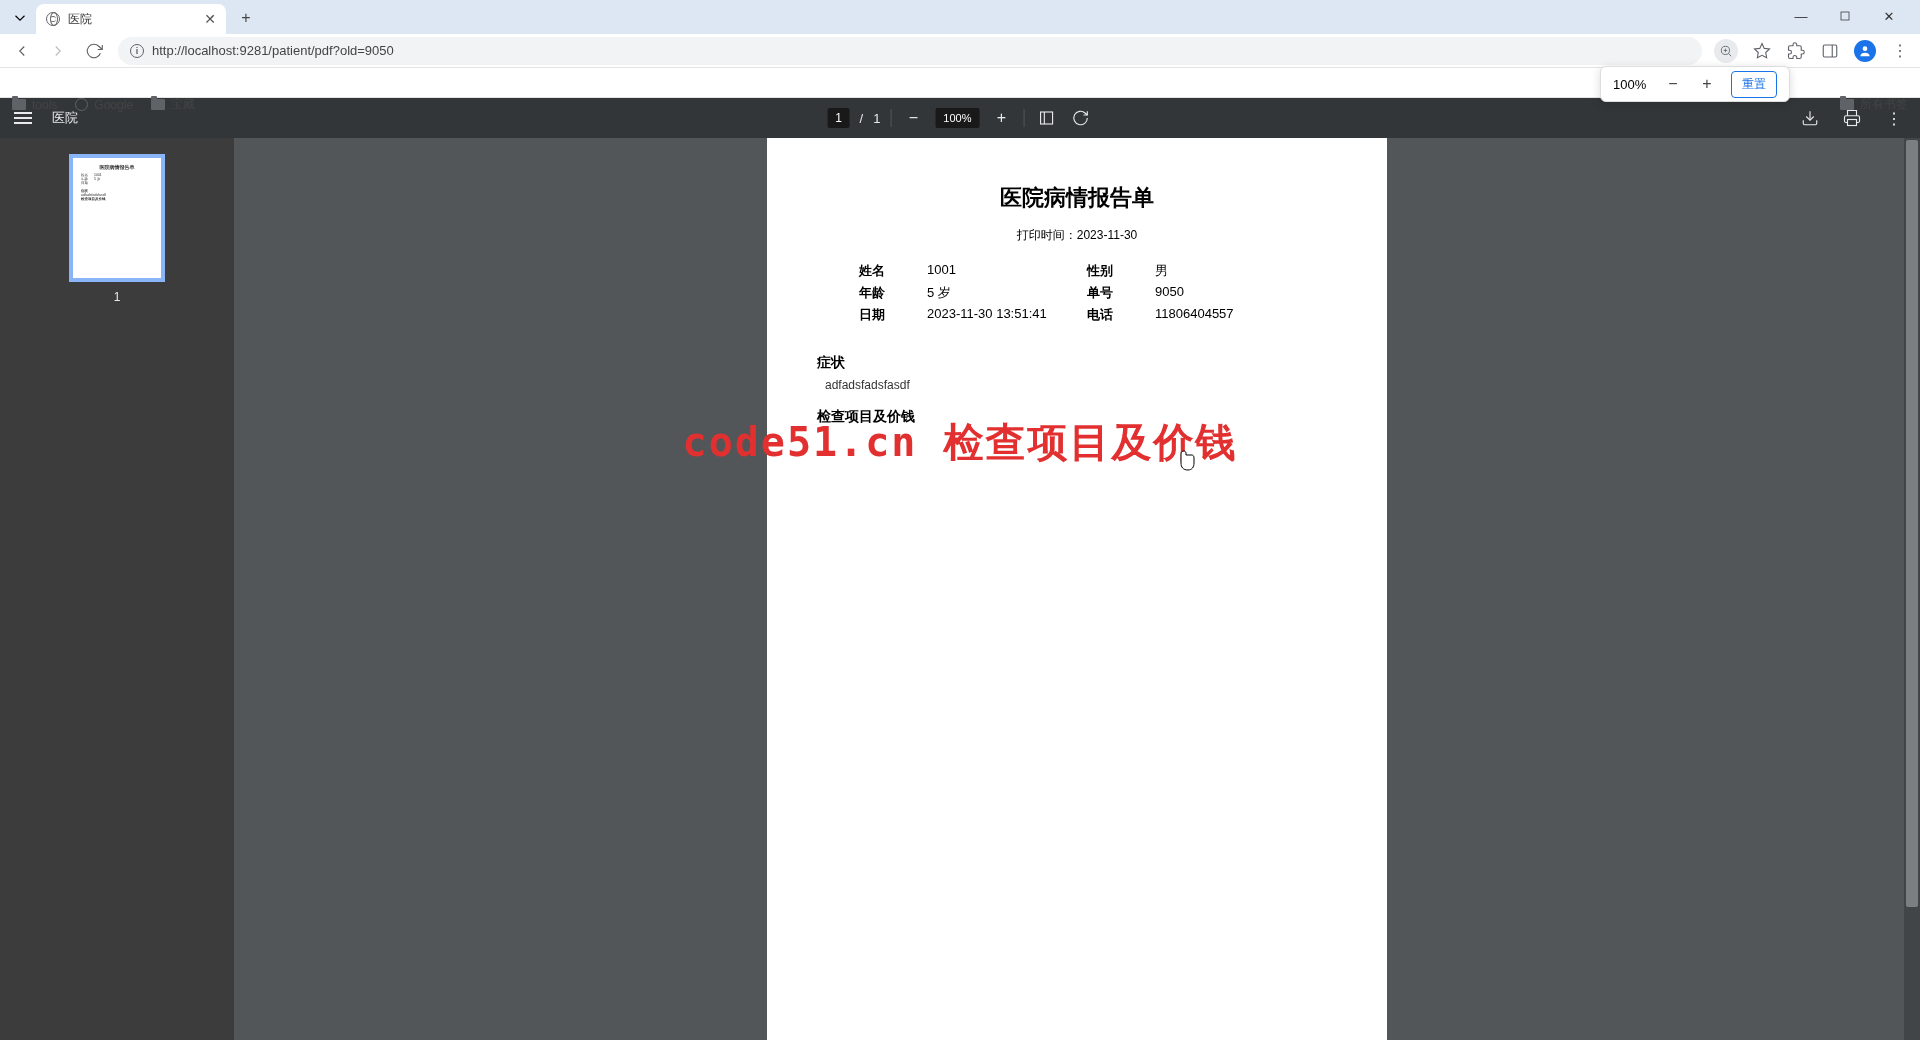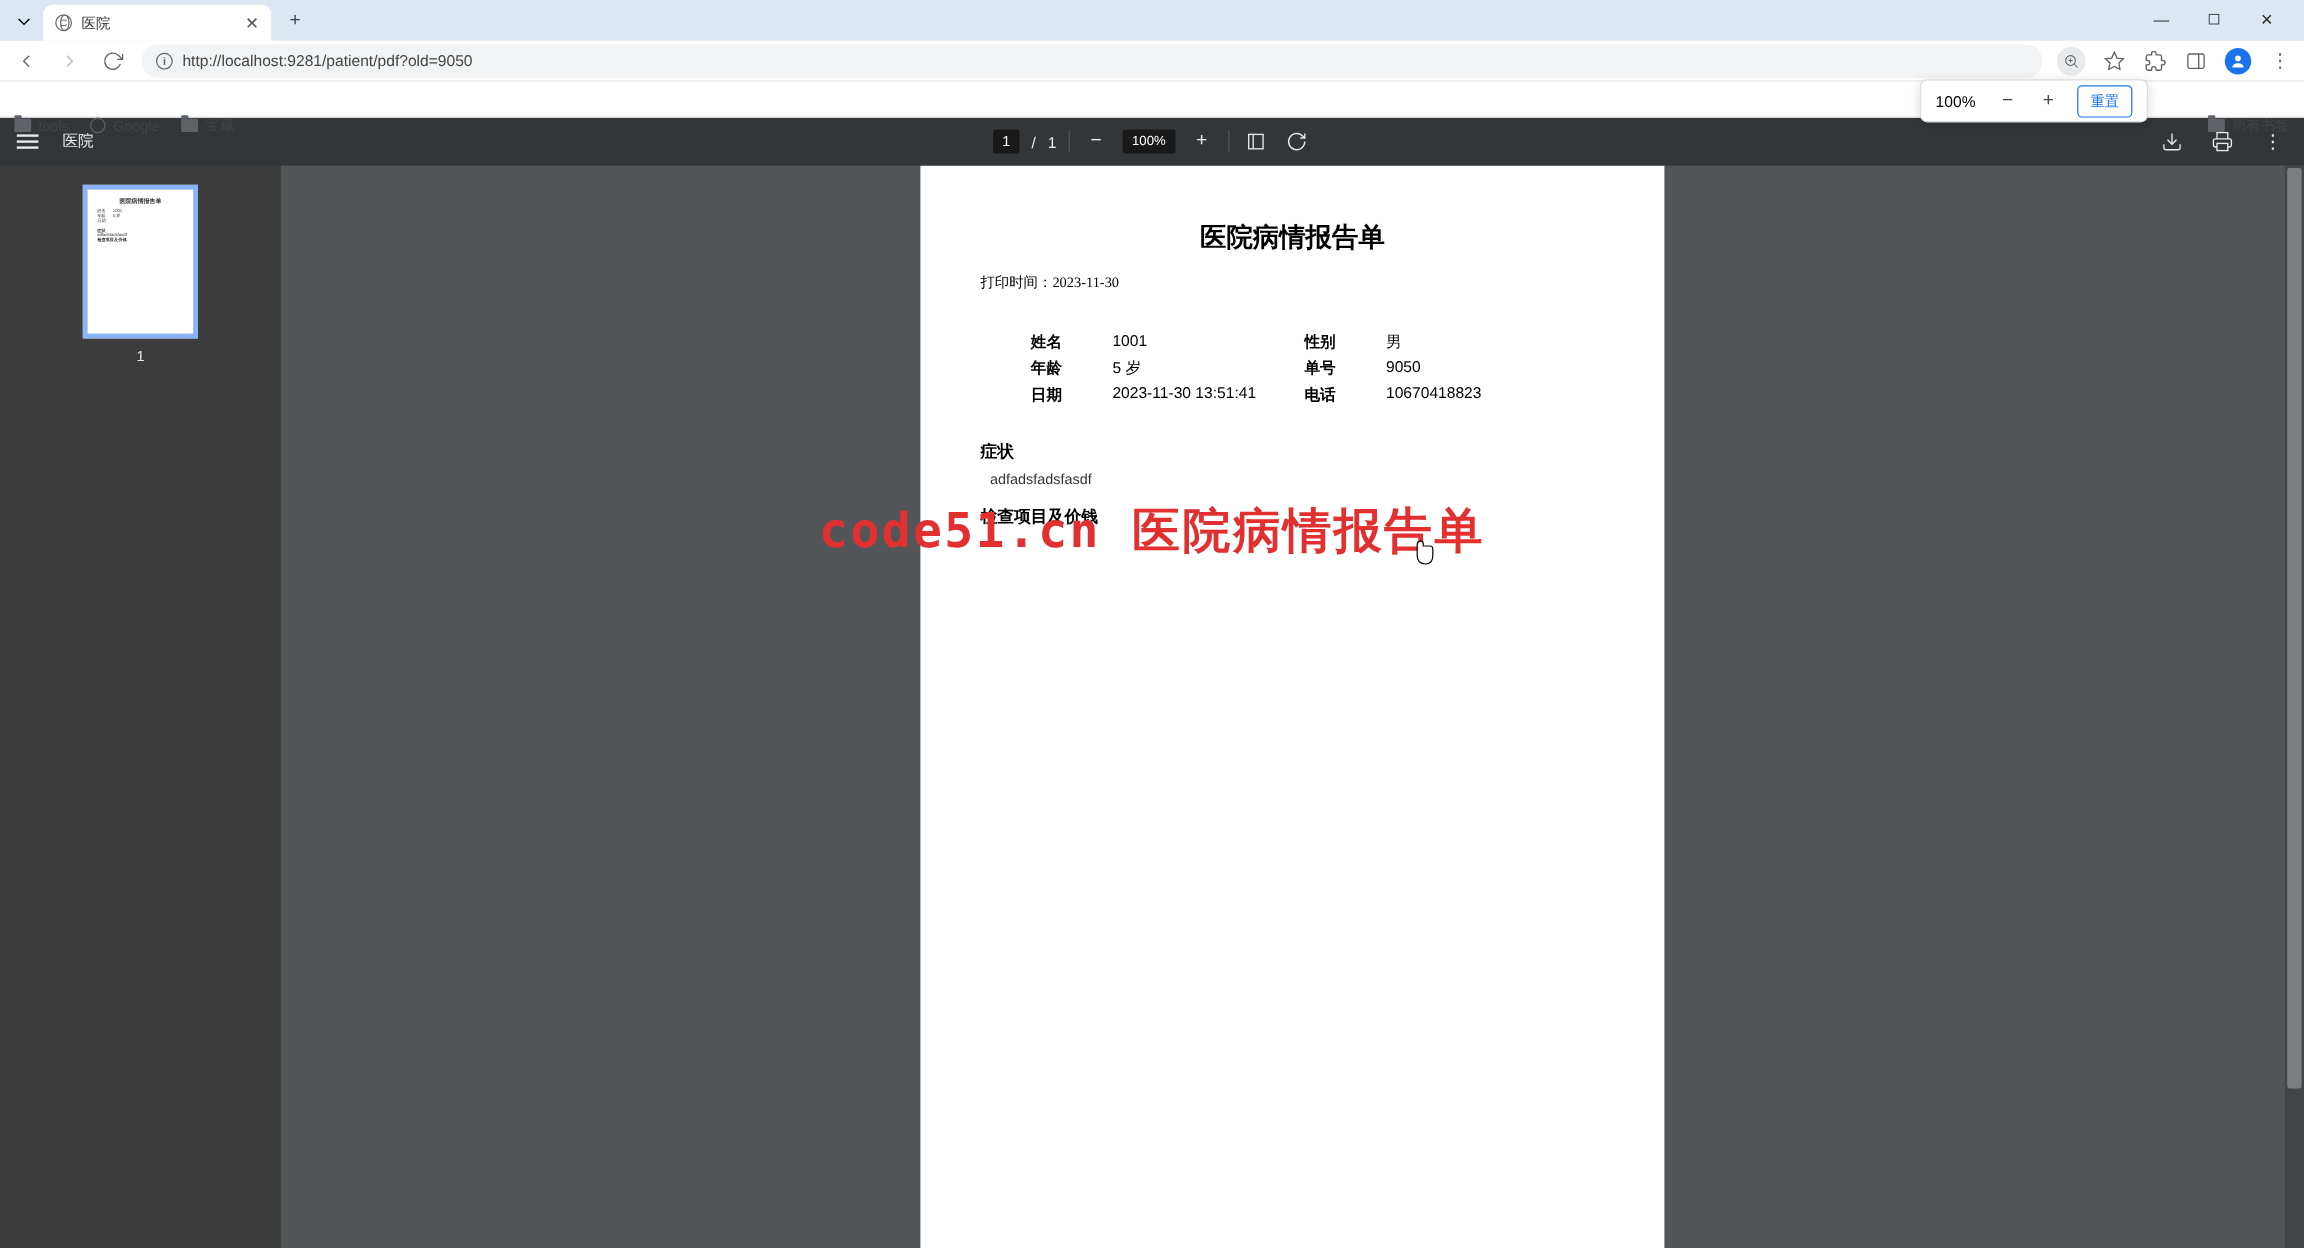--- a/index.html
+++ b/index.html
@@ -67,21 +67,21 @@
 .thumb-title { text-align: center; font-weight: bold; font-size: 5px; margin-bottom: 3px; }
 .thumb-row { display: flex; gap: 6px; font-size: 3.5px; }
 .thumb-num { color: #e8eaed; font-size: 12px; margin-top: 8px; }
 
 .page-area { flex: 1; background: #525659; overflow: auto; display: flex; justify-content: center; padding-top: 0; position: relative; }
 .scrollbar-v { position: absolute; top: 0; right: 0; width: 16px; height: 100%; background: #424548; }
 .scrollbar-thumb { position: absolute; right: 2px; top: 2px; width: 12px; height: 85%; background: #7c7f82; border-radius: 2px; }
 
 .page { width: 620px; background: #fff; min-height: 860px; padding: 45px 50px; position: relative; color: #000; }
 .page h1 { text-align: center; font-size: 22px; font-weight: bold; margin-bottom: 14px; font-family: 'SimSun', 'Microsoft YaHei', sans-serif; }
-.print-time { text-align: left; font-size: 12px; margin-bottom: 32px; font-family: Liberation Serif, serif; }
+.print-time { text-align: center; font-size: 12px; margin-bottom: 18px; }
 .info-grid { display: grid; grid-template-columns: 48px 140px 48px 140px; gap: 4px 20px; font-size: 13px; margin: 0 auto 30px; width: fit-content; }
 .info-grid .lbl { font-weight: bold; }
 .section { margin-bottom: 16px; }
 .section h3 { font-size: 14px; font-weight: bold; margin-bottom: 6px; }
 .section .content { font-size: 12px; color: #333; padding-left: 8px; }
 
 
 .cursor { position: absolute; z-index: 30; font-size: 16px; color: #000; }
 
 svg.icon { width: 18px; height: 18px; stroke: currentColor; fill: none; stroke-width: 1.5; }
@@ -164,21 +164,21 @@
     <div class="wm">code51.cn</div>
     <div class="wm">code51.cn</div>
     <div class="wm">code51.cn</div>
     <div class="wm">code51.cn</div>
     <div class="wm">code51.cn</div>
     <div class="wm">code51.cn</div>
     <div class="wm">code51.cn</div>
     <div class="wm">code51.cn</div>
     <div class="wm">code51.cn</div>
   </div>
-<div class="big-watermark">code51.cn 医院病情报告单</div>
+<div class="big-watermark">code51.cn 检查项目及价钱</div>
 
 <div class="browser-top">
   <div class="tab-drop">
     <svg class="icon" viewBox="0 0 24 24">
         <polyline points="6 9 12 15 18 9"></polyline>
       </svg>
   </div>
   <div class="tab">
     <span class="favicon"></span>
     <span>医院</span>
@@ -361,21 +361,21 @@
             <span>1001</span>
           <span class="lbl">性别</span>
             <span>男</span>
           <span class="lbl">年龄</span>
             <span>5 岁</span>
           <span class="lbl">单号</span>
             <span>9050</span>
           <span class="lbl">日期</span>
             <span>2023-11-30 13:51:41</span>
           <span class="lbl">电话</span>
-            <span>10670418823</span>
+            <span>11806404557</span>
         </div>
         <div class="section">
           <h3>症状</h3>
           <div class="content">adfadsfadsfasdf</div>
         </div>
         <div class="section">
           <h3>检查项目及价钱</h3>
         </div>
       </div>
       <div class="scrollbar-v">

